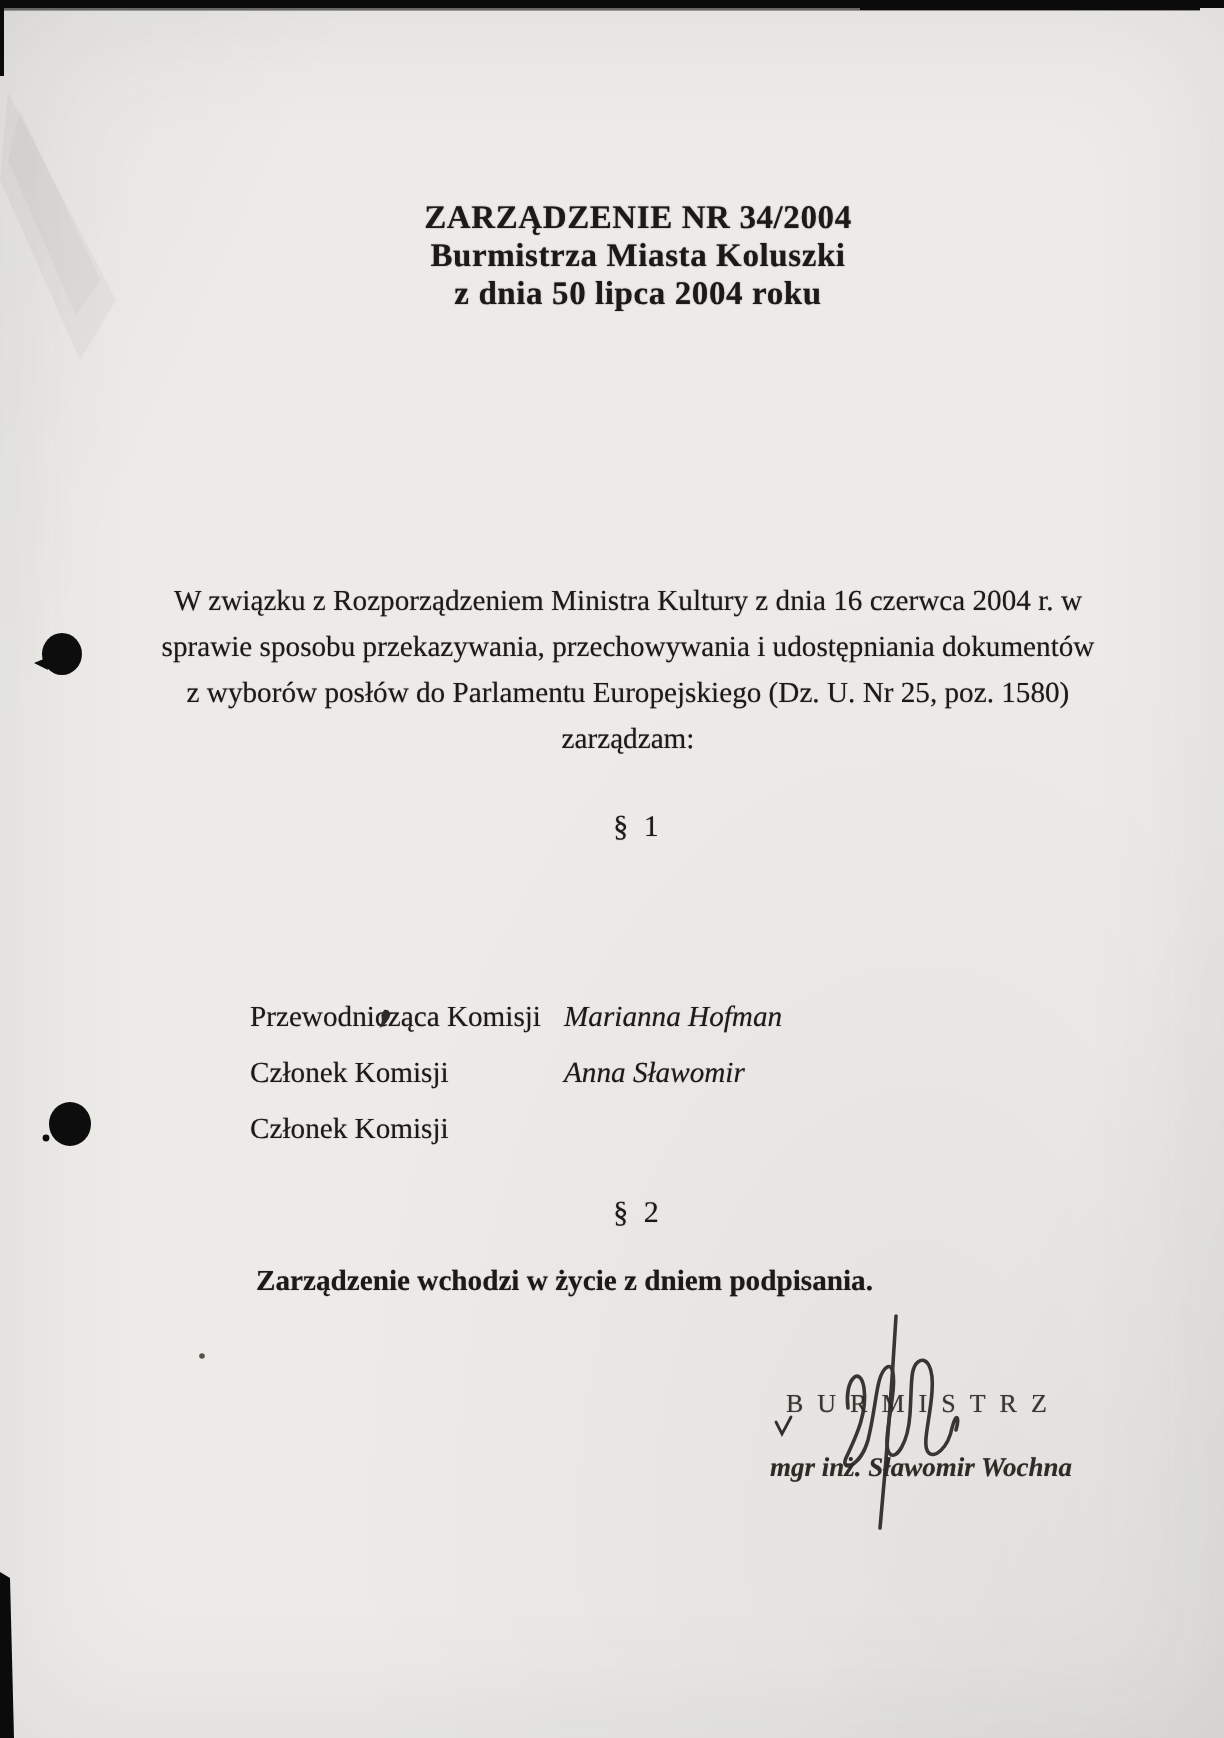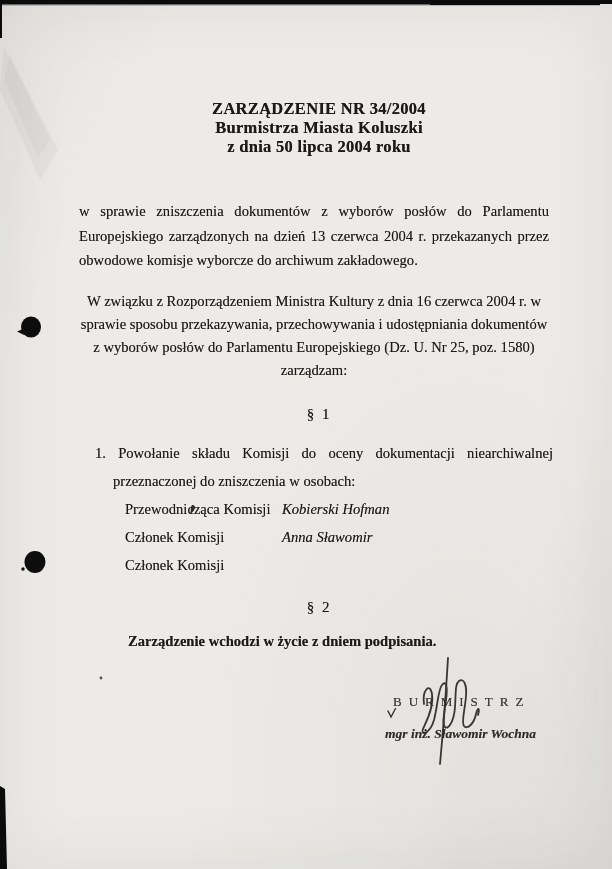--- a/index.html
+++ b/index.html
@@ -67,44 +67,35 @@
 <body>
 
 <div class="page">
 
   <div class="abs title-block">
     <div>ZARZĄDZENIE NR 34/2004</div>
     <div>Burmistrza Miasta Koluszki</div>
     <div>z dnia 50 lipca 2004 roku</div>
   </div>
 
-  <div class="abs txt para subject">
-    <div class="line-j">w sprawie zniszczenia dokumentów z wyborów posłów do Parlamentu</div>
-    <div class="line-j">Europejskiego zarządzonych na dzień 13 czerwca 2004 r. przekazanych przez</div>
-    <div class="line-l">obwodowe komisje wyborcze do archiwum zakładowego.</div>
-  </div>
 
   <div class="abs txt para legal">
     <div class="line-c">W związku z Rozporządzeniem Ministra Kultury z dnia 16 czerwca 2004 r. w</div>
     <div class="line-c">sprawie sposobu przekazywania, przechowywania i udostępniania dokumentów</div>
     <div class="line-c">z wyborów posłów do Parlamentu Europejskiego (Dz. U. Nr 25, poz. 1580)</div>
     <div class="line-c">zarządzam:</div>
   </div>
 
   <div class="abs smark s1">§ 1</div>
 
-  <div class="abs txt item1">
-    <div class="line-j">1. Powołanie składu Komisji do oceny dokumentacji niearchiwalnej</div>
-    <div class="line-l l2">przeznaczonej do zniszczenia w osobach:</div>
-  </div>
 
   <div class="abs txt committee">
     <div class="crow">
       <span class="crole">Przewodnicząca Komisji</span>
-      <span class="cname">Kobierski Hofman</span>
+      <span class="cname">Marianna Hofman</span>
     </div>
     <div class="crow">
       <span class="crole">Członek Komisji</span>
       <span class="cname">Anna Sławomir</span>
     </div>
     <div class="crow">
       <span class="crole">Członek Komisji</span>
     </div>
   </div>
 

